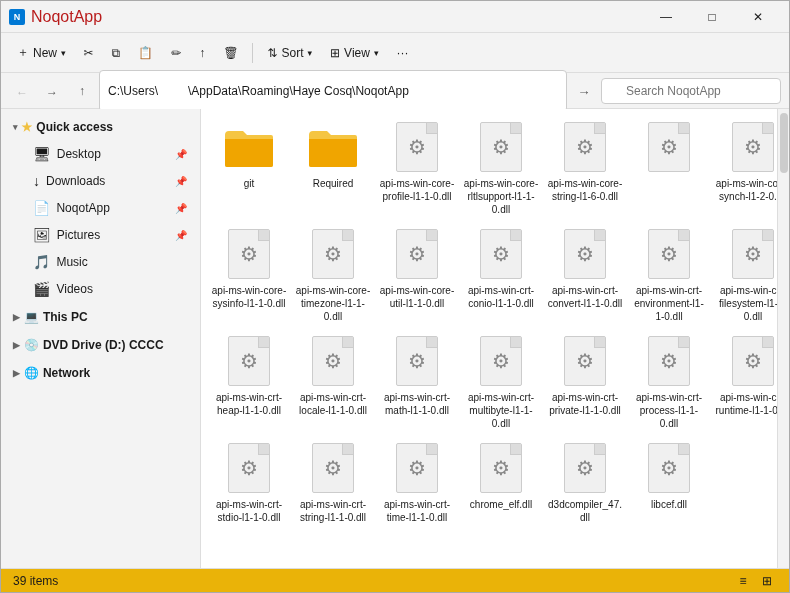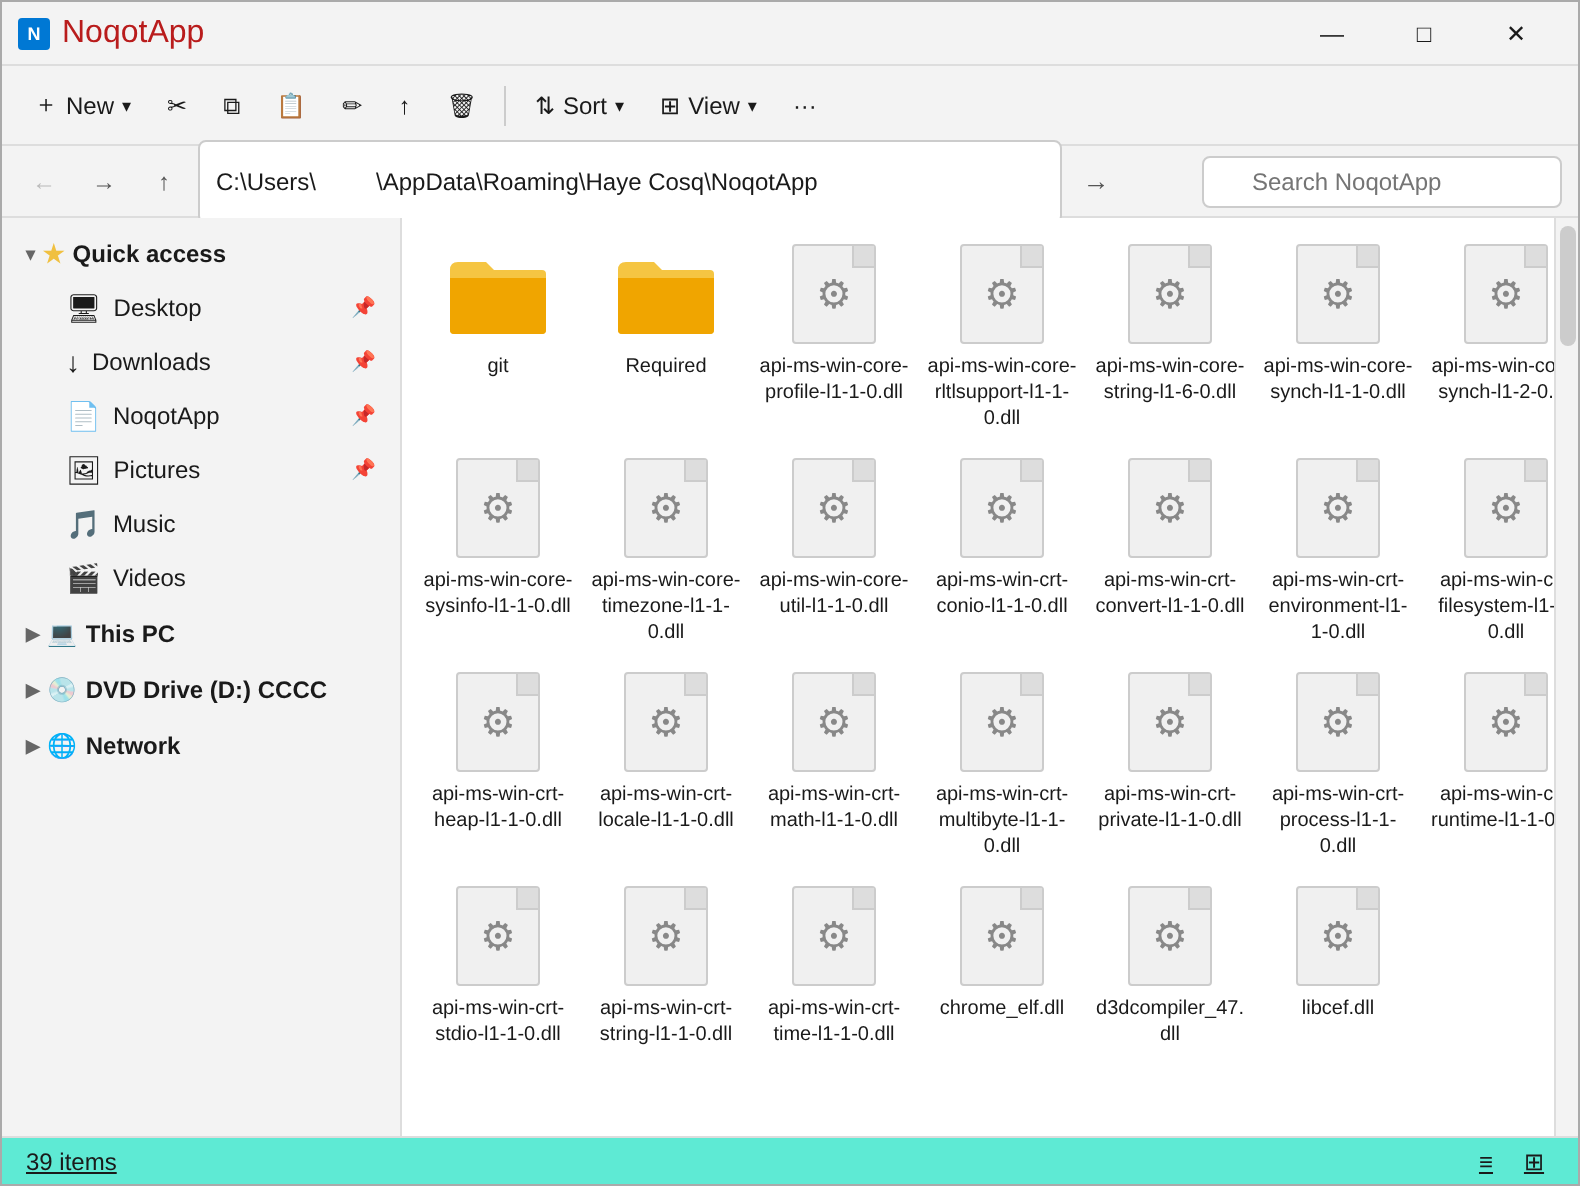--- a/index.html
+++ b/index.html
@@ -147,21 +147,20 @@
       border: 1px solid #ccc;
       border-radius: 4px;
       padding: 0 8px 0 24px;
       font-size: 12px;
       background: white;
       position: relative;
     }
     .search-wrapper {
       position: relative;
       display: flex;
-      margin-left: 36px;
     }
     .search-icon-inner {
       position: absolute;
       left: 7px;
       color: #888;
       font-size: 11px;
       pointer-events: none;
     }
     
     .main-layout {
@@ -338,28 +337,27 @@
     .scrollbar-thumb {
       width: 8px;
       height: 60px;
       background: #ccc;
       border-radius: 4px;
       margin-top: 4px;
     }
     
     .status-bar {
       height: 24px;
-      background: #5eead4;
+      background: #eab308;
       border-top: 1px solid #ddd;
       display: flex;
       align-items: center;
       padding: 0 12px;
       justify-content: space-between;
       flex-shrink: 0;
-      text-decoration: underline;
     }
     .status-right {
       display: flex;
       gap: 4px;
     }
     .view-btn {
       width: 20px;
       height: 20px;
       display: flex;
       align-items: center;
@@ -545,21 +543,20 @@
       </div>
     </div>
             <div class="file-label">api-ms-win-core-string-l1-6-0.dll</div>
           </div>
           <div class="file-item">
             <div class="file-icon">
       <div class="dll-icon">
         <span class="gear-overlay">⚙</span>
       </div>
     </div>
-            <div class="file-label">api-ms-win-core-synch-l1-1-0.dll</div>
           </div>
           <div class="file-item">
             <div class="file-icon">
       <div class="dll-icon">
         <span class="gear-overlay">⚙</span>
       </div>
     </div>
             <div class="file-label">api-ms-win-core-synch-l1-2-0.dll</div>
           </div>
           <div class="file-item">

